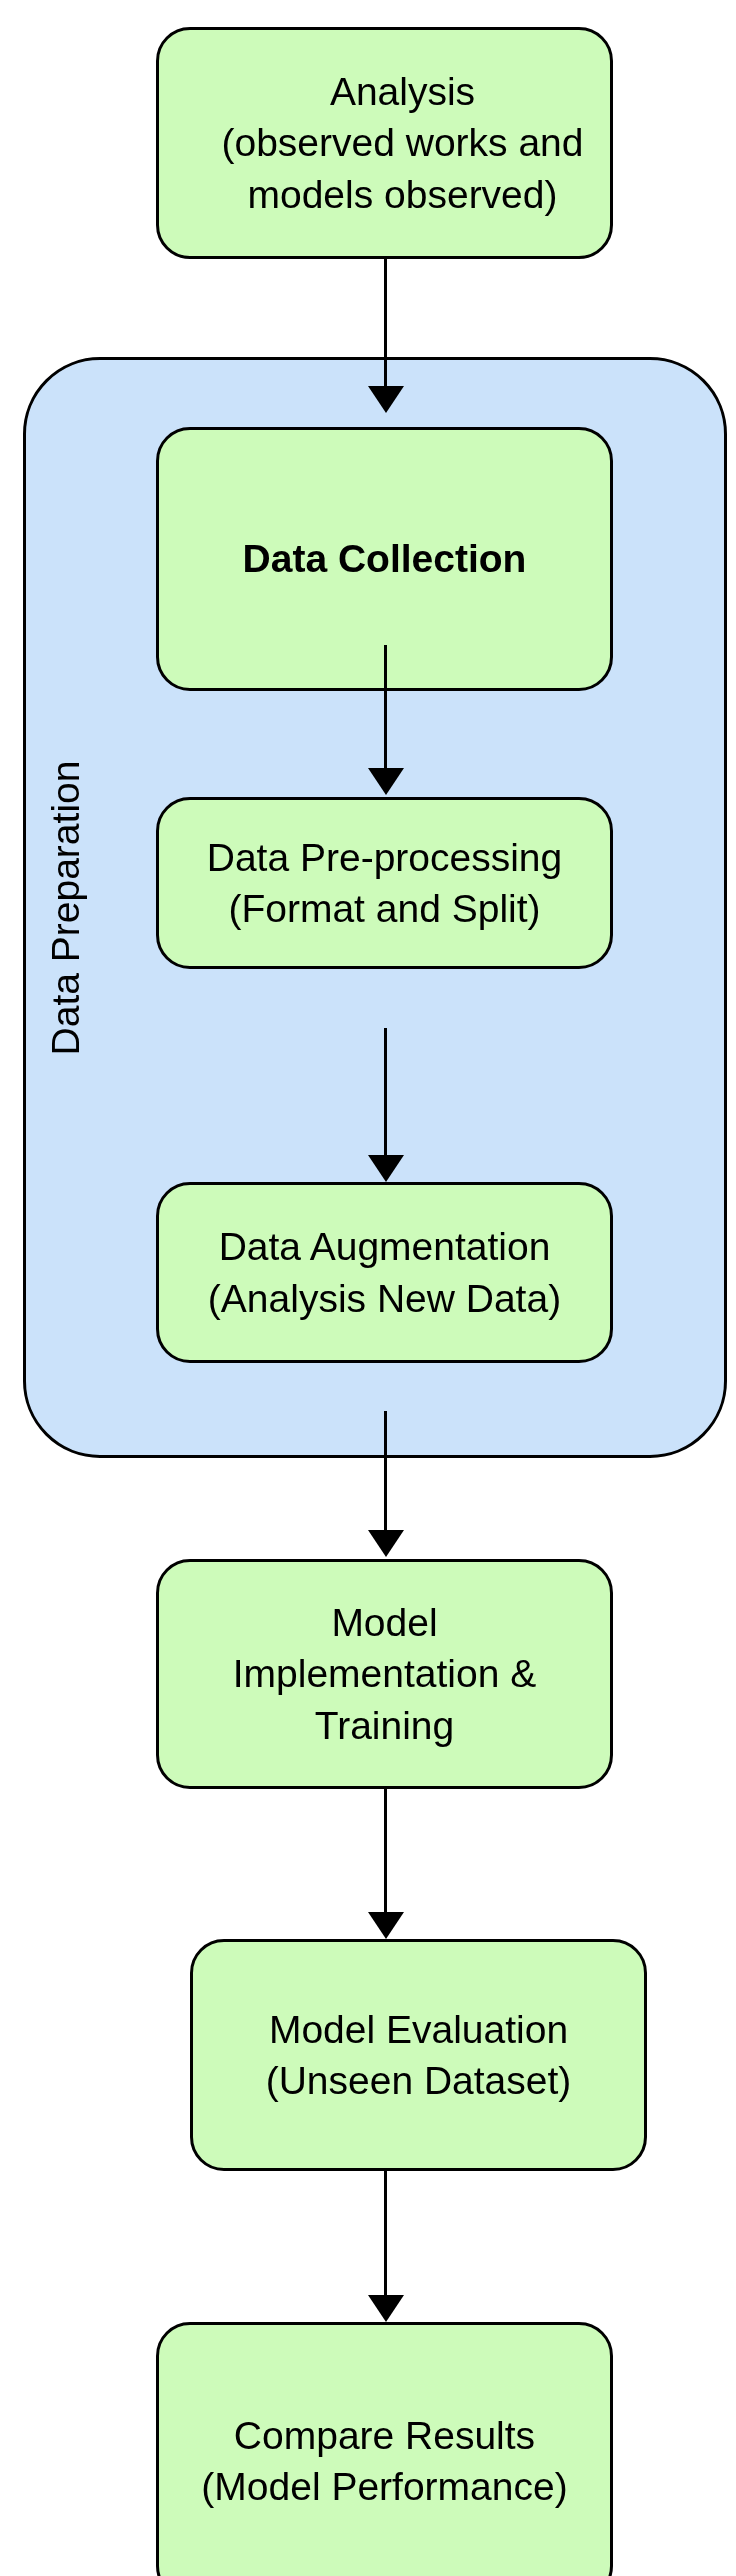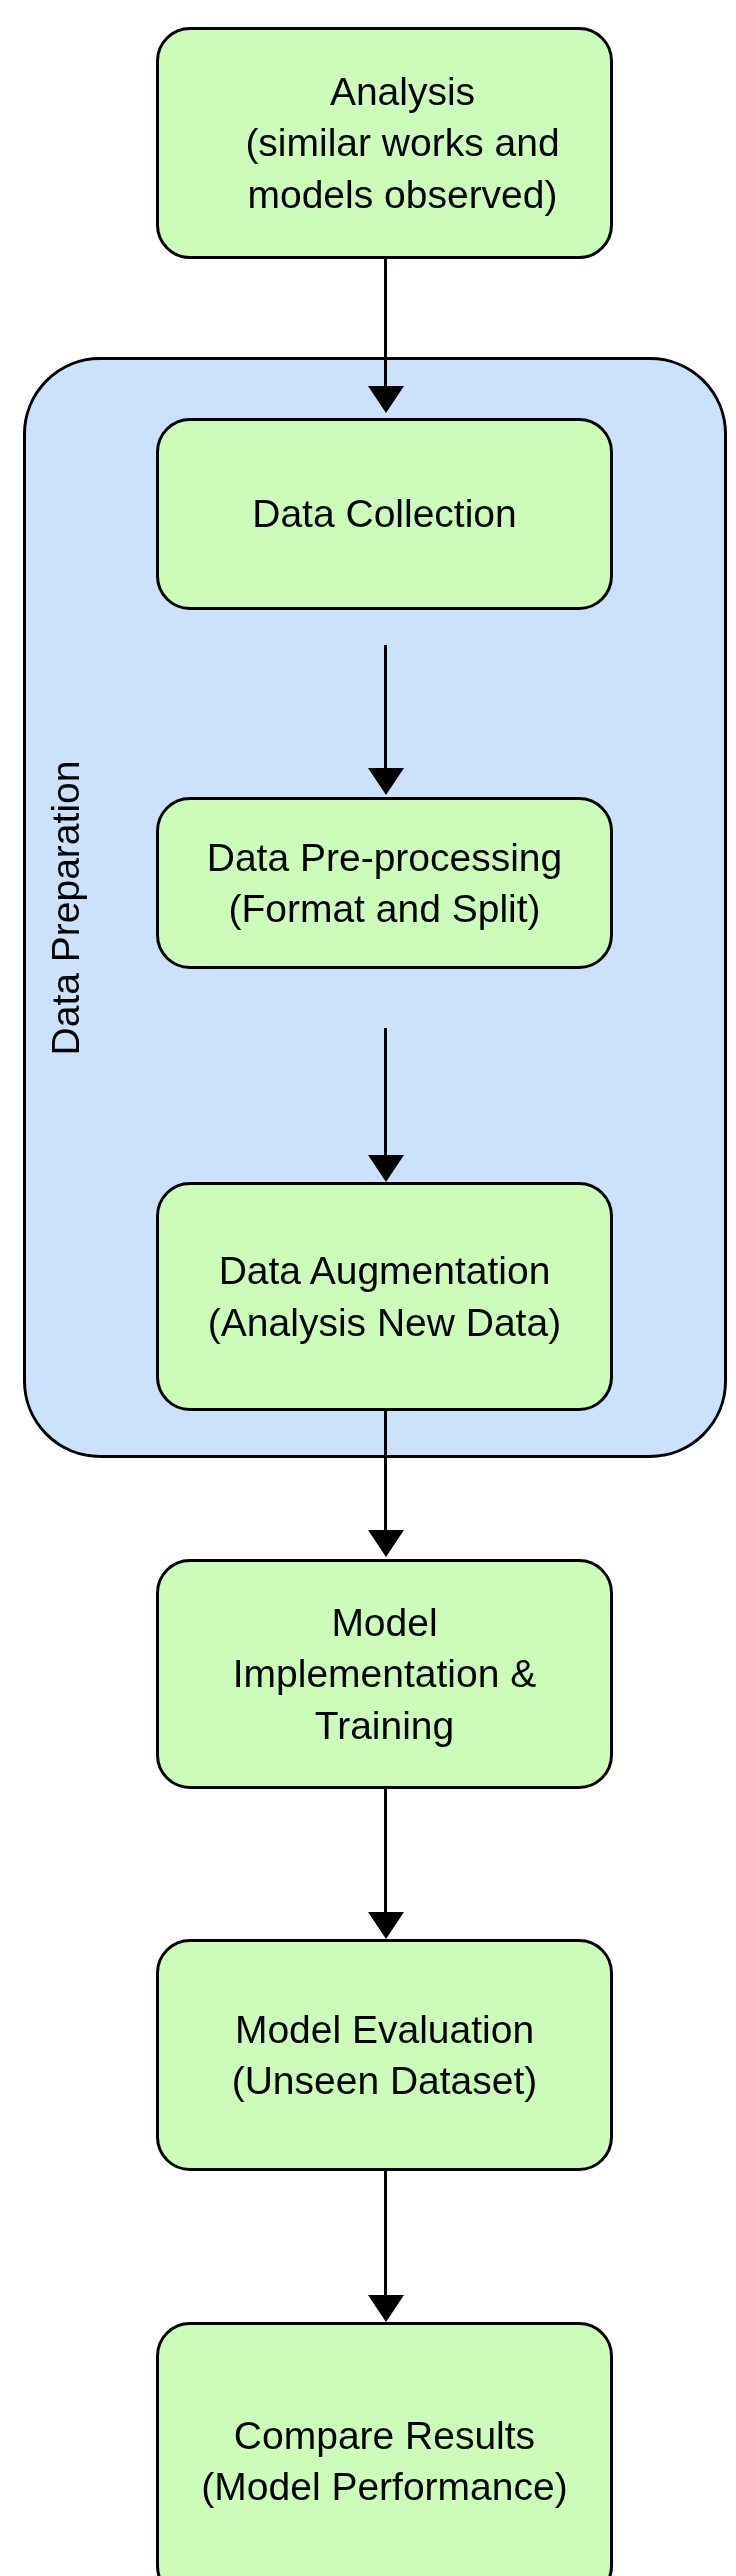--- a/index.html
+++ b/index.html
@@ -85,31 +85,31 @@
 <body>
 
 <div class="canvas">
 
   <div class="group-box"></div>
   <div class="group-label">Data Preparation</div>
 
   <div class="node" style="top:27px; height:232px;padding-left:36px;">
     <div class="node-text">
       <span>Analysis</span><br>
-      <span>(similar works and</span><br>
+      <span>(observed works and</span><br>
       <span>models observed)</span>
     </div>
   </div>
 
   <div class="arrow" style="top:258px; height:155px;">
     <div class="arrow-line"></div>
     <div class="arrow-head"></div>
   </div>
 
-  <div class="node" style="top:418px; height:192px;">
+  <div class="node" style="top:427px; height:264px;font-weight:bold;">
     <div class="node-text">
       <span>Data Collection</span><br>
     </div>
   </div>
 
   <div class="arrow" style="top:645px; height:150px;">
     <div class="arrow-line"></div>
     <div class="arrow-head"></div>
   </div>
 
@@ -118,21 +118,21 @@
       <span>Data Pre-processing</span><br>
       <span>(Format and Split)</span>
     </div>
   </div>
 
   <div class="arrow" style="top:1028px; height:154px;">
     <div class="arrow-line"></div>
     <div class="arrow-head"></div>
   </div>
 
-  <div class="node" style="top:1182px; height:229px;">
+  <div class="node" style="top:1182px; height:181px;">
     <div class="node-text">
       <span>Data Augmentation</span><br>
       <span>(Analysis New Data)</span>
     </div>
   </div>
 
   <div class="arrow" style="top:1411px; height:146px;">
     <div class="arrow-line"></div>
     <div class="arrow-head"></div>
   </div>
@@ -143,21 +143,21 @@
       <span>Implementation &amp;</span><br>
       <span>Training</span>
     </div>
   </div>
 
   <div class="arrow" style="top:1789px; height:150px;">
     <div class="arrow-line"></div>
     <div class="arrow-head"></div>
   </div>
 
-  <div class="node" style="top:1939px; height:232px;">
+  <div class="node" style="top:1939px; height:232px;margin-left:34px;">
     <div class="node-text">
       <span>Model Evaluation</span><br>
       <span>(Unseen Dataset)</span>
     </div>
   </div>
 
   <div class="arrow" style="top:2170px; height:152px;">
     <div class="arrow-line"></div>
     <div class="arrow-head"></div>
   </div>

